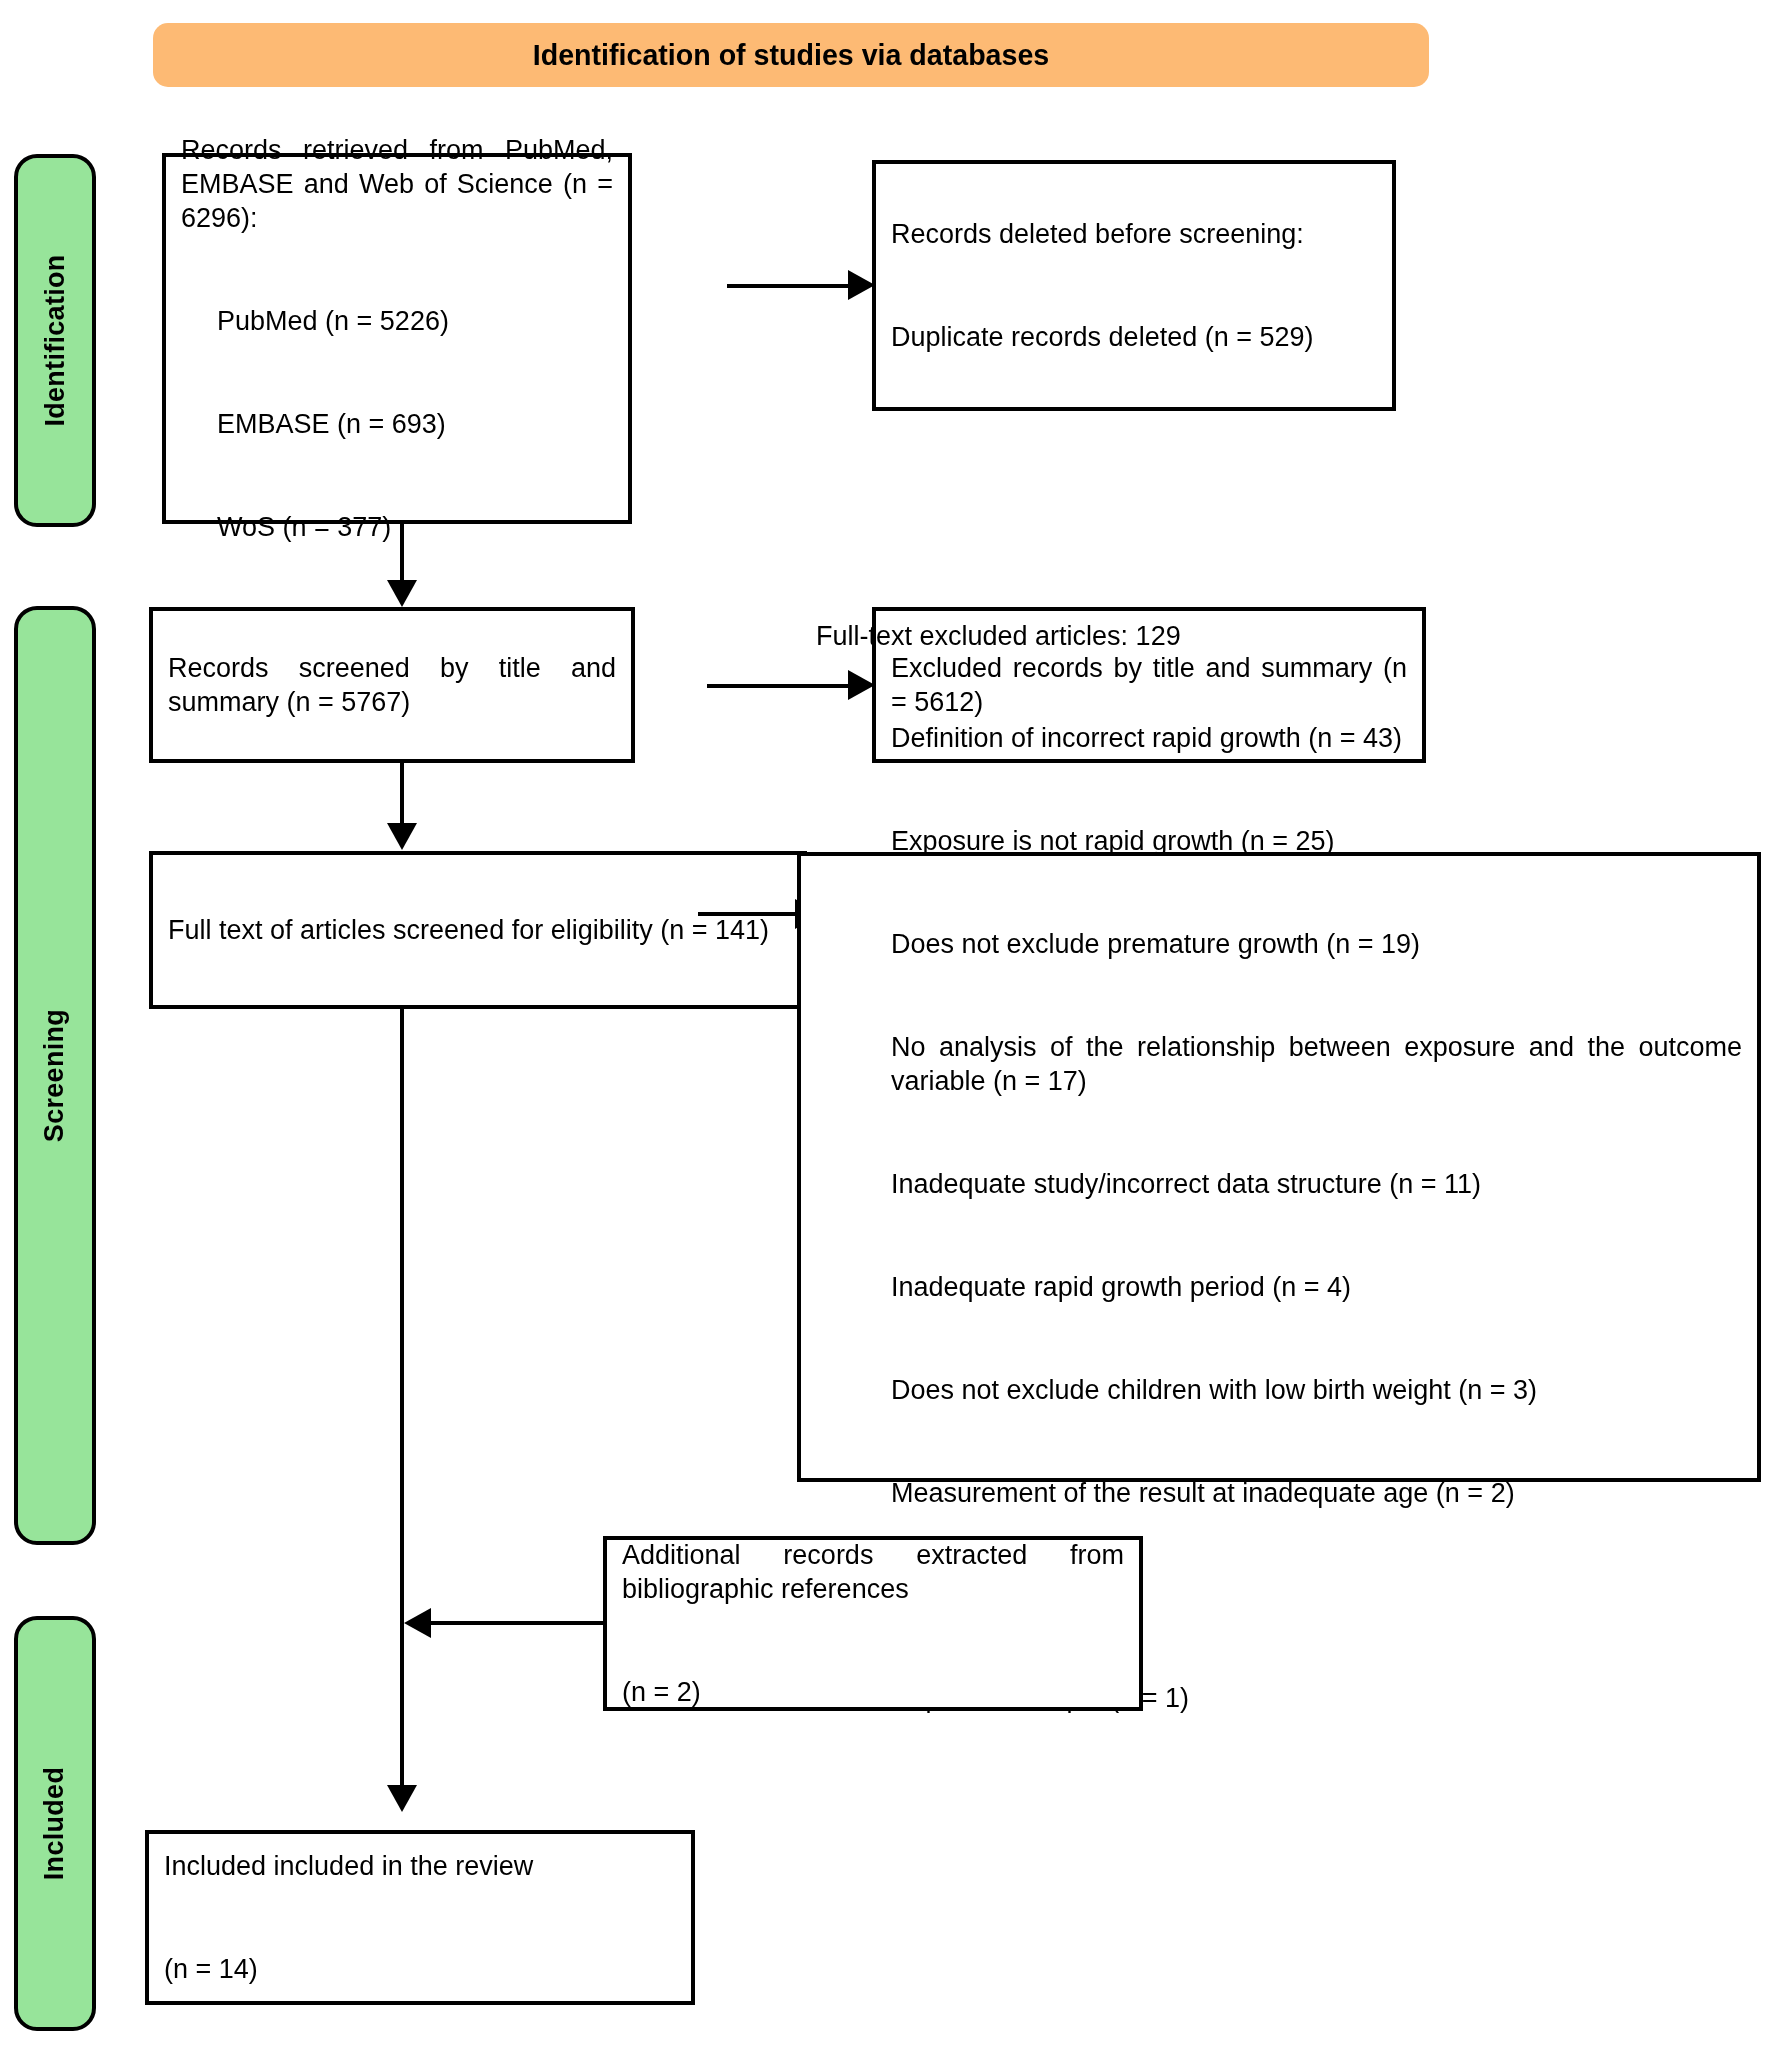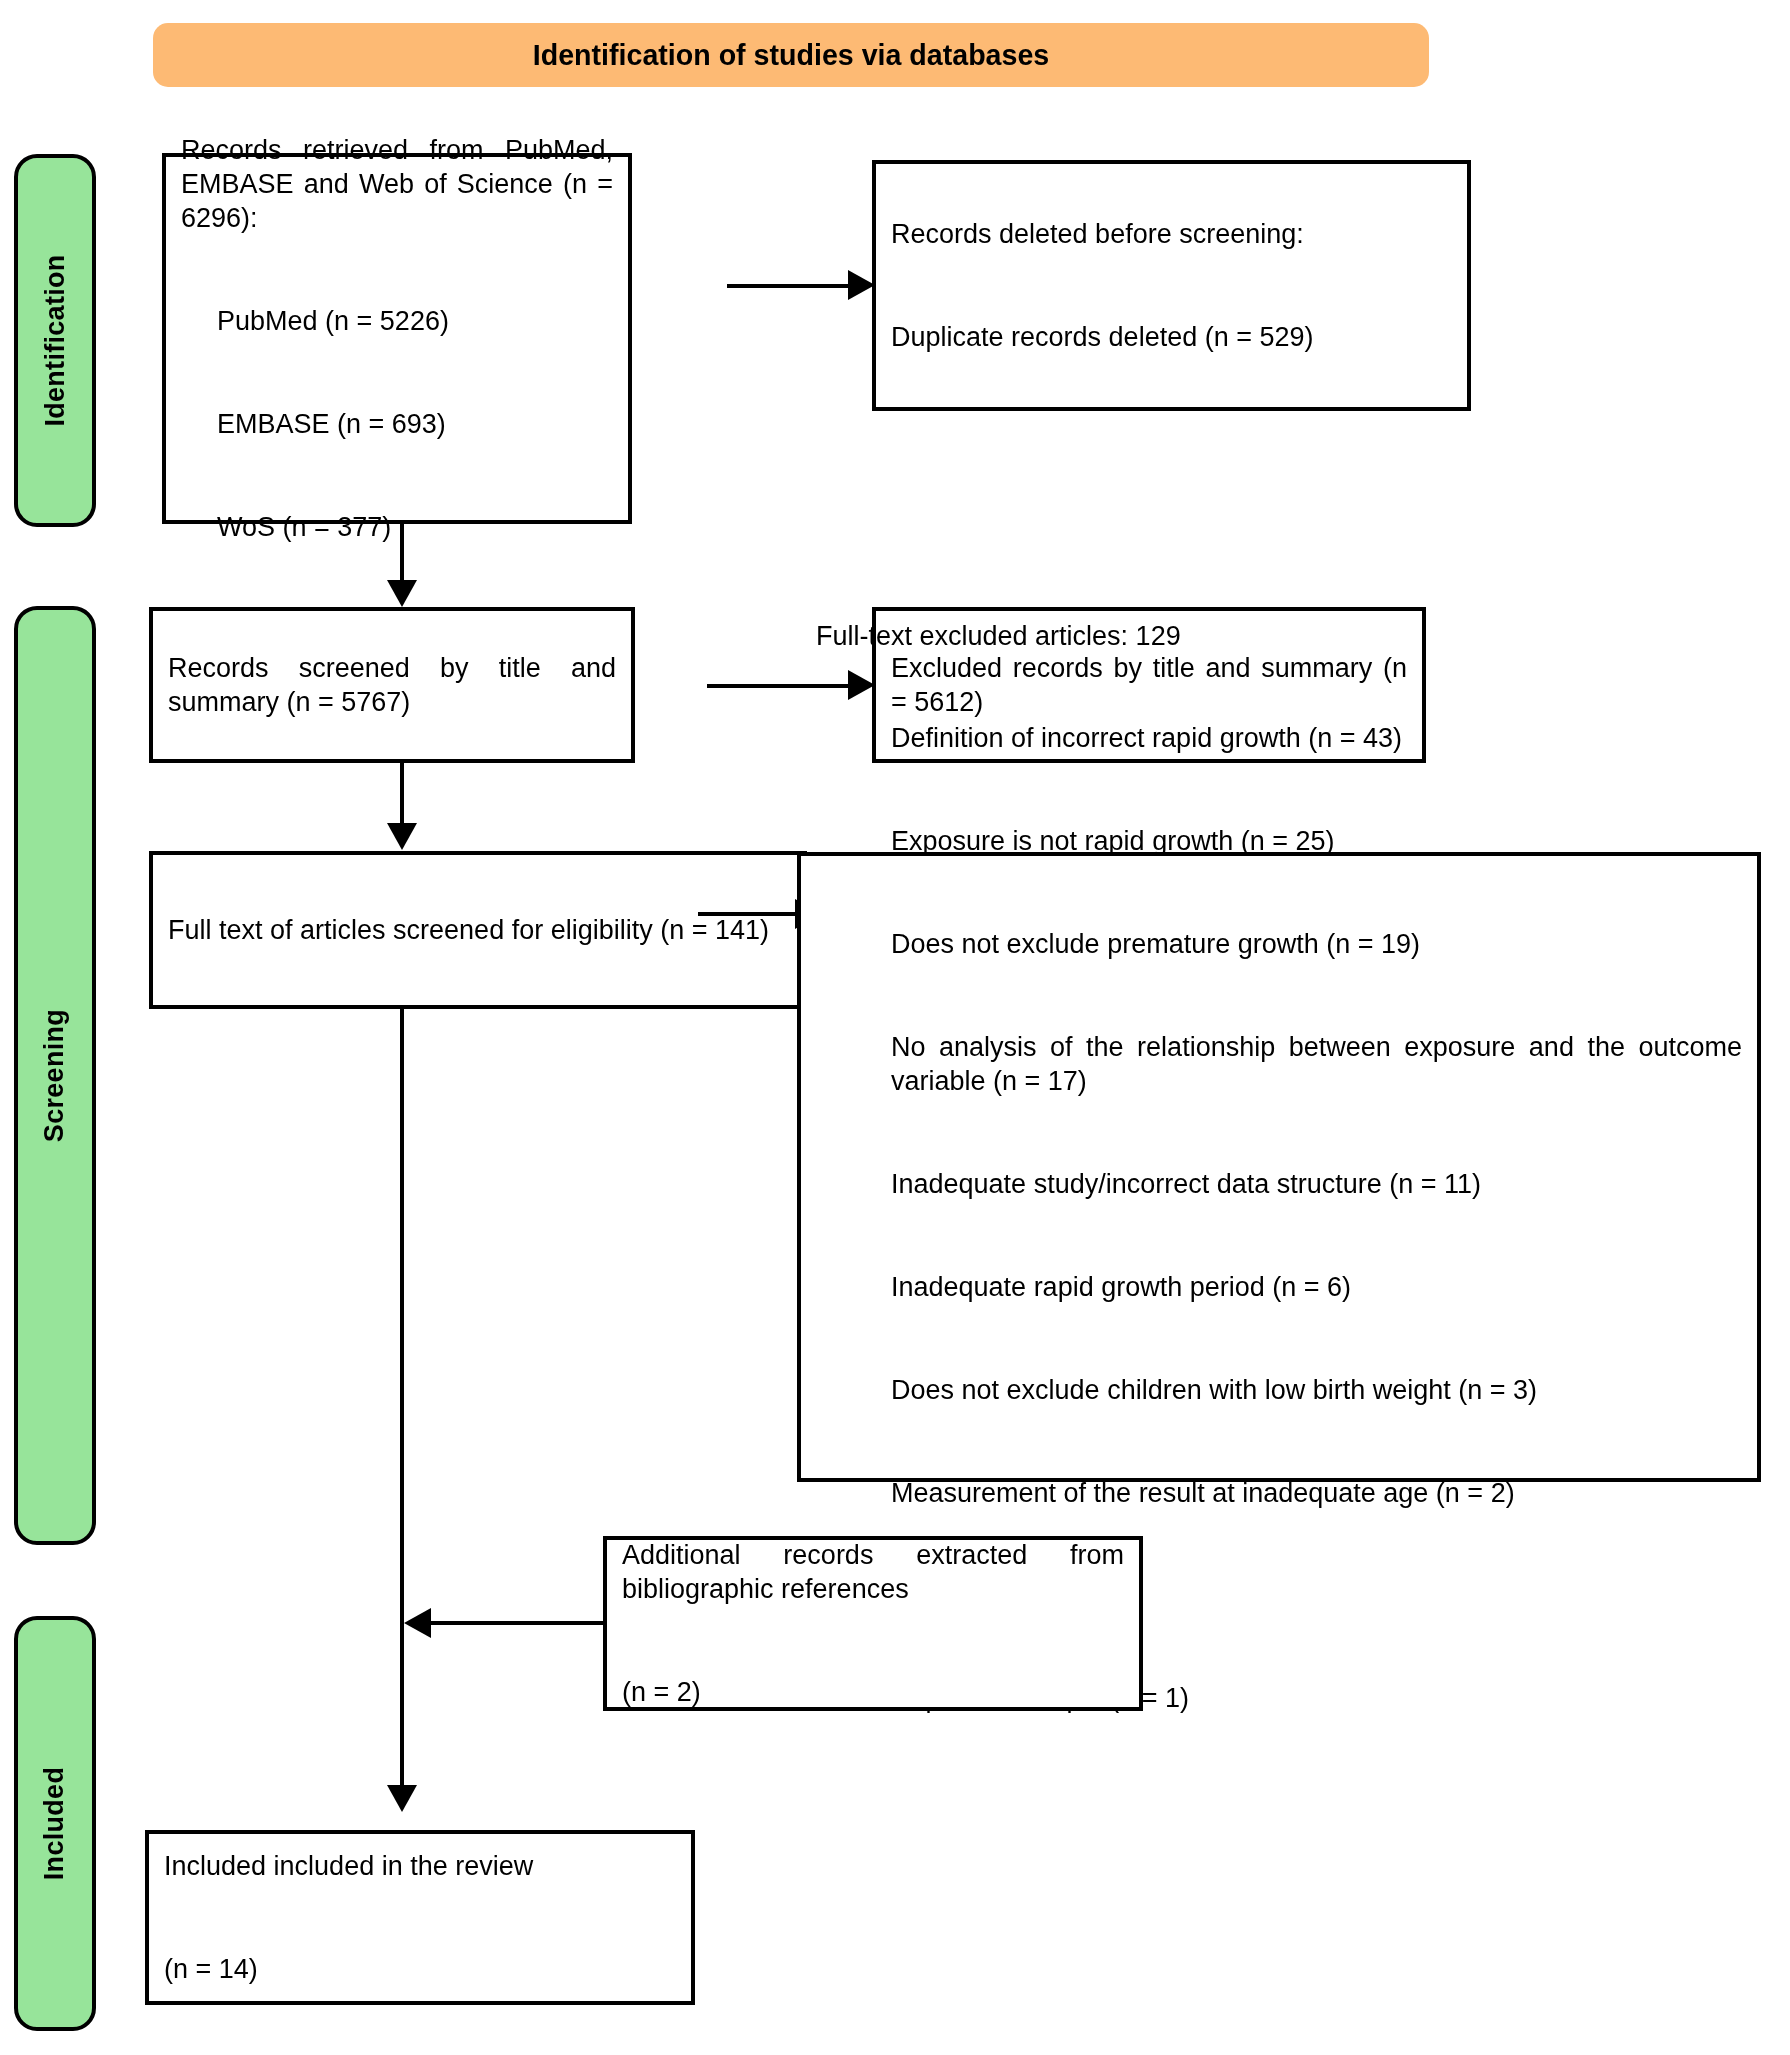--- a/index.html
+++ b/index.html
@@ -134,21 +134,21 @@
 
   <div class="flow-box justified" style="left:162px; top:153px; width:470px; height:371px;">
     <div class="box-text">
       <span class="plain" style="text-align:justify; text-align-last:left; display:block;">Records retrieved from PubMed, EMBASE and Web of Science (n = 6296):</span>
       <span class="indent-1">PubMed (n = 5226)</span>
       <span class="indent-1">EMBASE (n = 693)</span>
       <span class="indent-1">WoS (n = 377)</span>
     </div>
   </div>
 
-  <div class="flow-box justified" style="left:872px; top:160px; width:599px; height:251px;">
+  <div class="flow-box justified" style="left:872px; top:160px; width:524px; height:251px;">
     <div class="box-text">
       <span class="plain" style="text-align:justify; text-align-last:left; display:block;">Records deleted before screening:</span>
       <span class="plain" style="text-align:justify; text-align-last:left; display:block;">Duplicate records deleted (n = 529)</span>
     </div>
   </div>
 
   <div class="conn-h" style="left:727px; top:284px; width:125px;"></div>
   <div class="arrow-right" style="left:848px; top:270px;"></div>
 
   <div class="conn-v" style="left:400px; top:523px; height:62px;"></div>
@@ -176,21 +176,21 @@
   <div class="arrow-right" style="left:795px; top:899px;"></div>
 
   <div class="flow-box" style="left:797px; top:852px; width:964px; height:630px;">
     <div class="box-text">
       <span class="plain">Full-text excluded articles: 129</span>
       <span class="indent-2">Definition of incorrect rapid growth (n = 43)</span>
       <span class="indent-2">Exposure is not rapid growth (n = 25)</span>
       <span class="indent-2">Does not exclude premature growth (n = 19)</span>
       <span class="indent-2">No analysis of the relationship between exposure and the outcome variable (n = 17)</span>
       <span class="indent-2">Inadequate study/incorrect data structure (n = 11)</span>
-      <span class="indent-2">Inadequate rapid growth period (n = 6)</span>
+      <span class="indent-2">Inadequate rapid growth period (n = 4)</span>
       <span class="indent-2">Does not exclude children with low birth weight (n = 3)</span>
       <span class="indent-2">Measurement of the result at inadequate age (n = 2)</span>
       <span class="indent-2">Endpoint (n = 2)</span>
       <span class="indent-2">Repeated sample (n = 1)</span>
     </div>
   </div>
 
   <div class="conn-v" style="left:400px; top:1009px; height:781px;"></div>
   <div class="arrow-down" style="left:387px; top:1785px;"></div>
 

